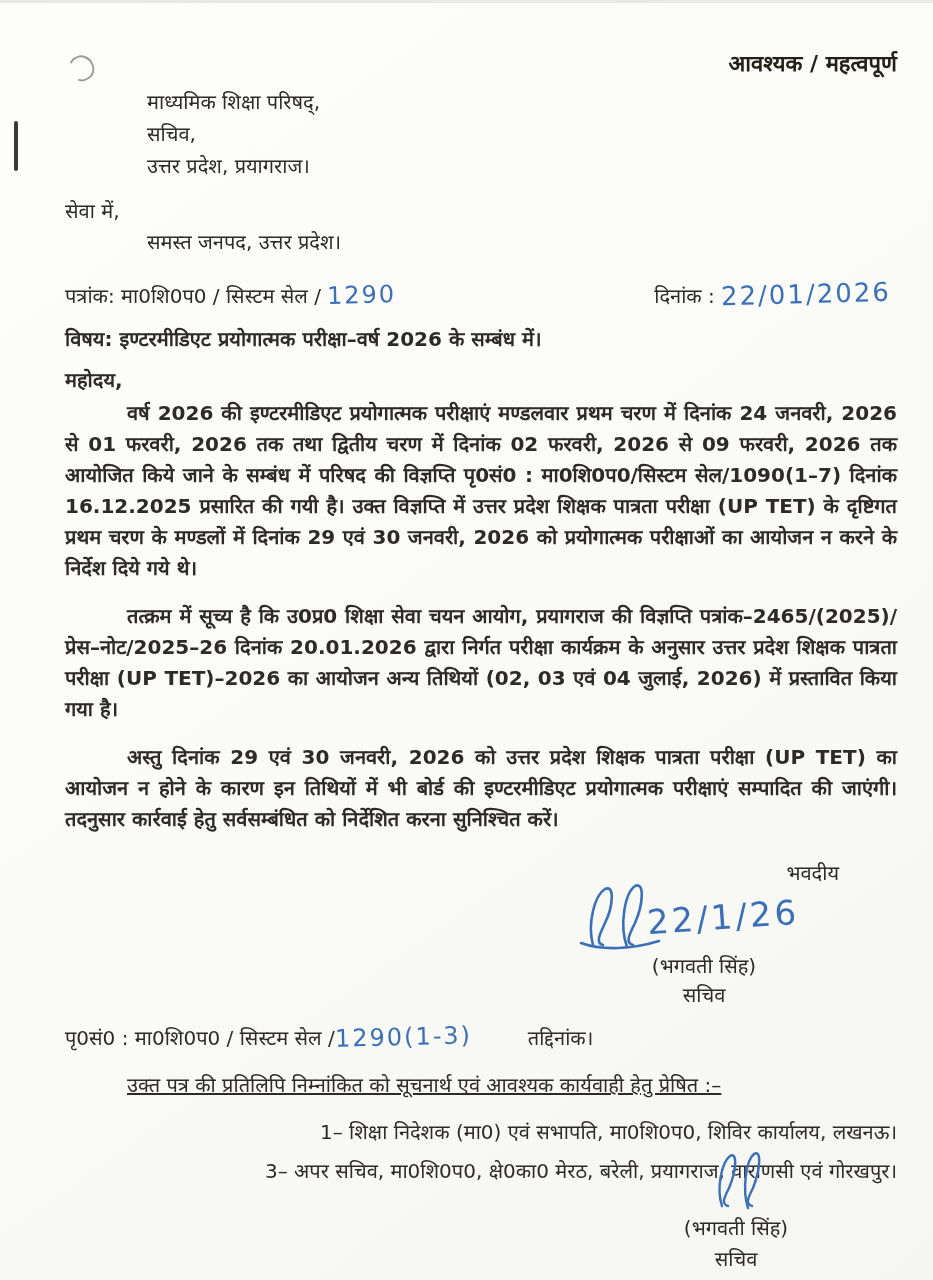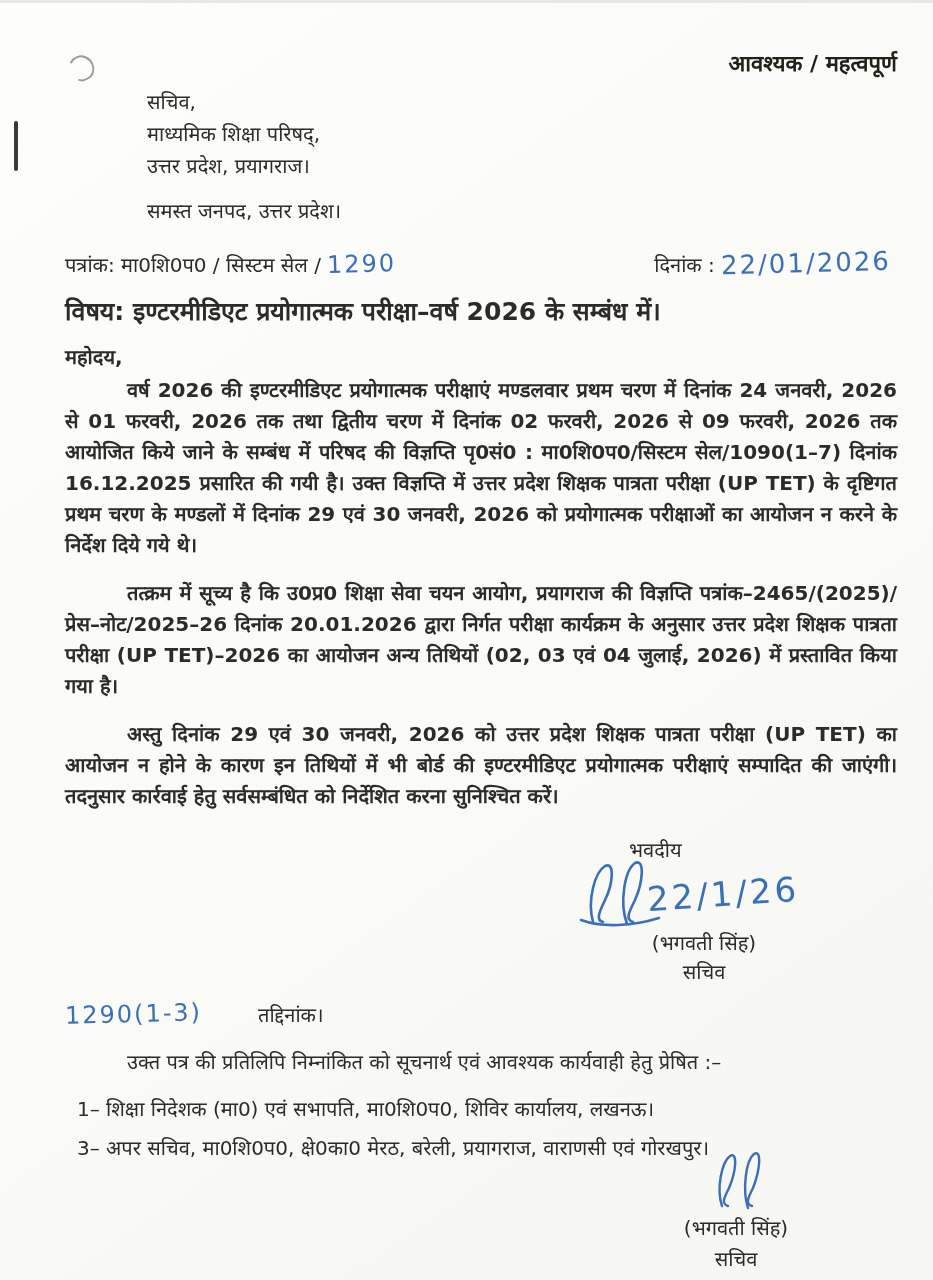--- a/index.html
+++ b/index.html
@@ -42,78 +42,79 @@
   .handwriting{
     color:#3b6fb6;
     font-size:26px;
     letter-spacing:2px;
     transform:rotate(-1.5deg);
     display:inline-block;
     font-weight:500;
   }
   .hw-small{font-size:24px;}
   .date-group{margin-right:6px;}
-  .subject-line{font-weight:bold;margin-top:10px;font-size:25px;}
+  .subject-line{font-weight:bold;margin-top:10px;font-size:20px;}
   .salutation{margin-top:10px;font-weight:bold;}
   .letter-para{
     text-align:justify;
     text-indent:62px;
     margin:0 0 17px 0;
     font-weight:bold;
   }
   .para-first{margin-top:2px;}
   .closing-block{
     margin-top:6px;
     margin-right:58px;
     float:right;
     text-align:center;
     position:relative;
     width:270px;
   }
-  .valediction{text-align:left;margin-left:60px;}
+  .valediction{text-align:right;margin-left:60px;}
   .sig-row{position:relative;height:66px;margin-top:-4px;}
   .sig-svg{position:absolute;left:6px;top:-6px;}
   .sig-date{
     position:absolute;left:78px;top:6px;
     color:#3b6fb6;font-size:34px;letter-spacing:3px;
     transform:rotate(-4deg);white-space:nowrap;
   }
   .signatory-name{margin-top:0;}
   .signatory-title{margin-top:-2px;}
   .endorsement-row{clear:both;padding-top:8px;display:flex;align-items:baseline;}
   .endorsement-row .same-date{margin-left:56px;}
-  .copy-line{margin-top:14px;text-indent:62px;}
+  .copy-line{margin-top:14px;text-indent:62px;text-decoration:underline;}
   .copy-list{margin-top:16px;margin-left:12px;}
-  .copy-list div{margin-bottom:8px;}
+  .copy-list div{margin-bottom:8px;text-align:right;}
   .footer-sig-block{
     position:absolute;right:118px;bottom:8px;
     text-align:center;width:190px;
   }
   .footer-sig-svg{margin-bottom:-8px;}
 </style>
 </head>
 <body>
 
 <div class="page">
 
   <div class="classification">आवश्यक / महत्वपूर्ण</div>
   <div class="circle-mark"></div>
   <div class="left-mark"></div>
 
   <div class="content">
 
     <div class="sender-block">
       <div class="indent-lines">
+        <div>माध्यमिक शिक्षा परिषद्,</div>
         <div>सचिव,</div>
-        <div>माध्यमिक शिक्षा परिषद्,</div>
         <div>उत्तर प्रदेश, प्रयागराज।</div>
       </div>
     </div>
 
     <div class="recipient-block">
+      <div>सेवा में,</div>
       <div class="indent-lines">
         <div>समस्त जनपद, उत्तर प्रदेश।</div>
       </div>
     </div>
 
     <div class="ref-row">
       <div>
         <span>पत्रांक: मा0शि0प0 / सिस्टम सेल / </span>
         <span class="handwriting hw-small">1290</span>
       </div>
@@ -141,20 +142,21 @@
             <path d="M6,64 C28,72 58,70 84,62"></path>
           </g>
         </svg>
         <span class="sig-date">22/1/26</span>
       </div>
       <div class="signatory-name">(भगवती सिंह)</div>
       <div class="signatory-title">सचिव</div>
     </div>
 
     <div class="endorsement-row">
+      <span>पृ0सं0 : मा0शि0प0 / सिस्टम सेल / </span>
       <span class="handwriting hw-small">1290(1-3)</span>
       <span class="same-date">तद्दिनांक।</span>
     </div>
 
     <div class="copy-line">उक्त पत्र की प्रतिलिपि निम्नांकित को सूचनार्थ एवं आवश्यक कार्यवाही हेतु प्रेषित :–</div>
 
     <div class="copy-list">
       <div>1– शिक्षा निदेशक (मा0) एवं सभापति, मा0शि0प0, शिविर कार्यालय, लखनऊ।</div>
       <div>3– अपर सचिव, मा0शि0प0, क्षे0का0 मेरठ, बरेली, प्रयागराज, वाराणसी एवं गोरखपुर।</div>
     </div>

